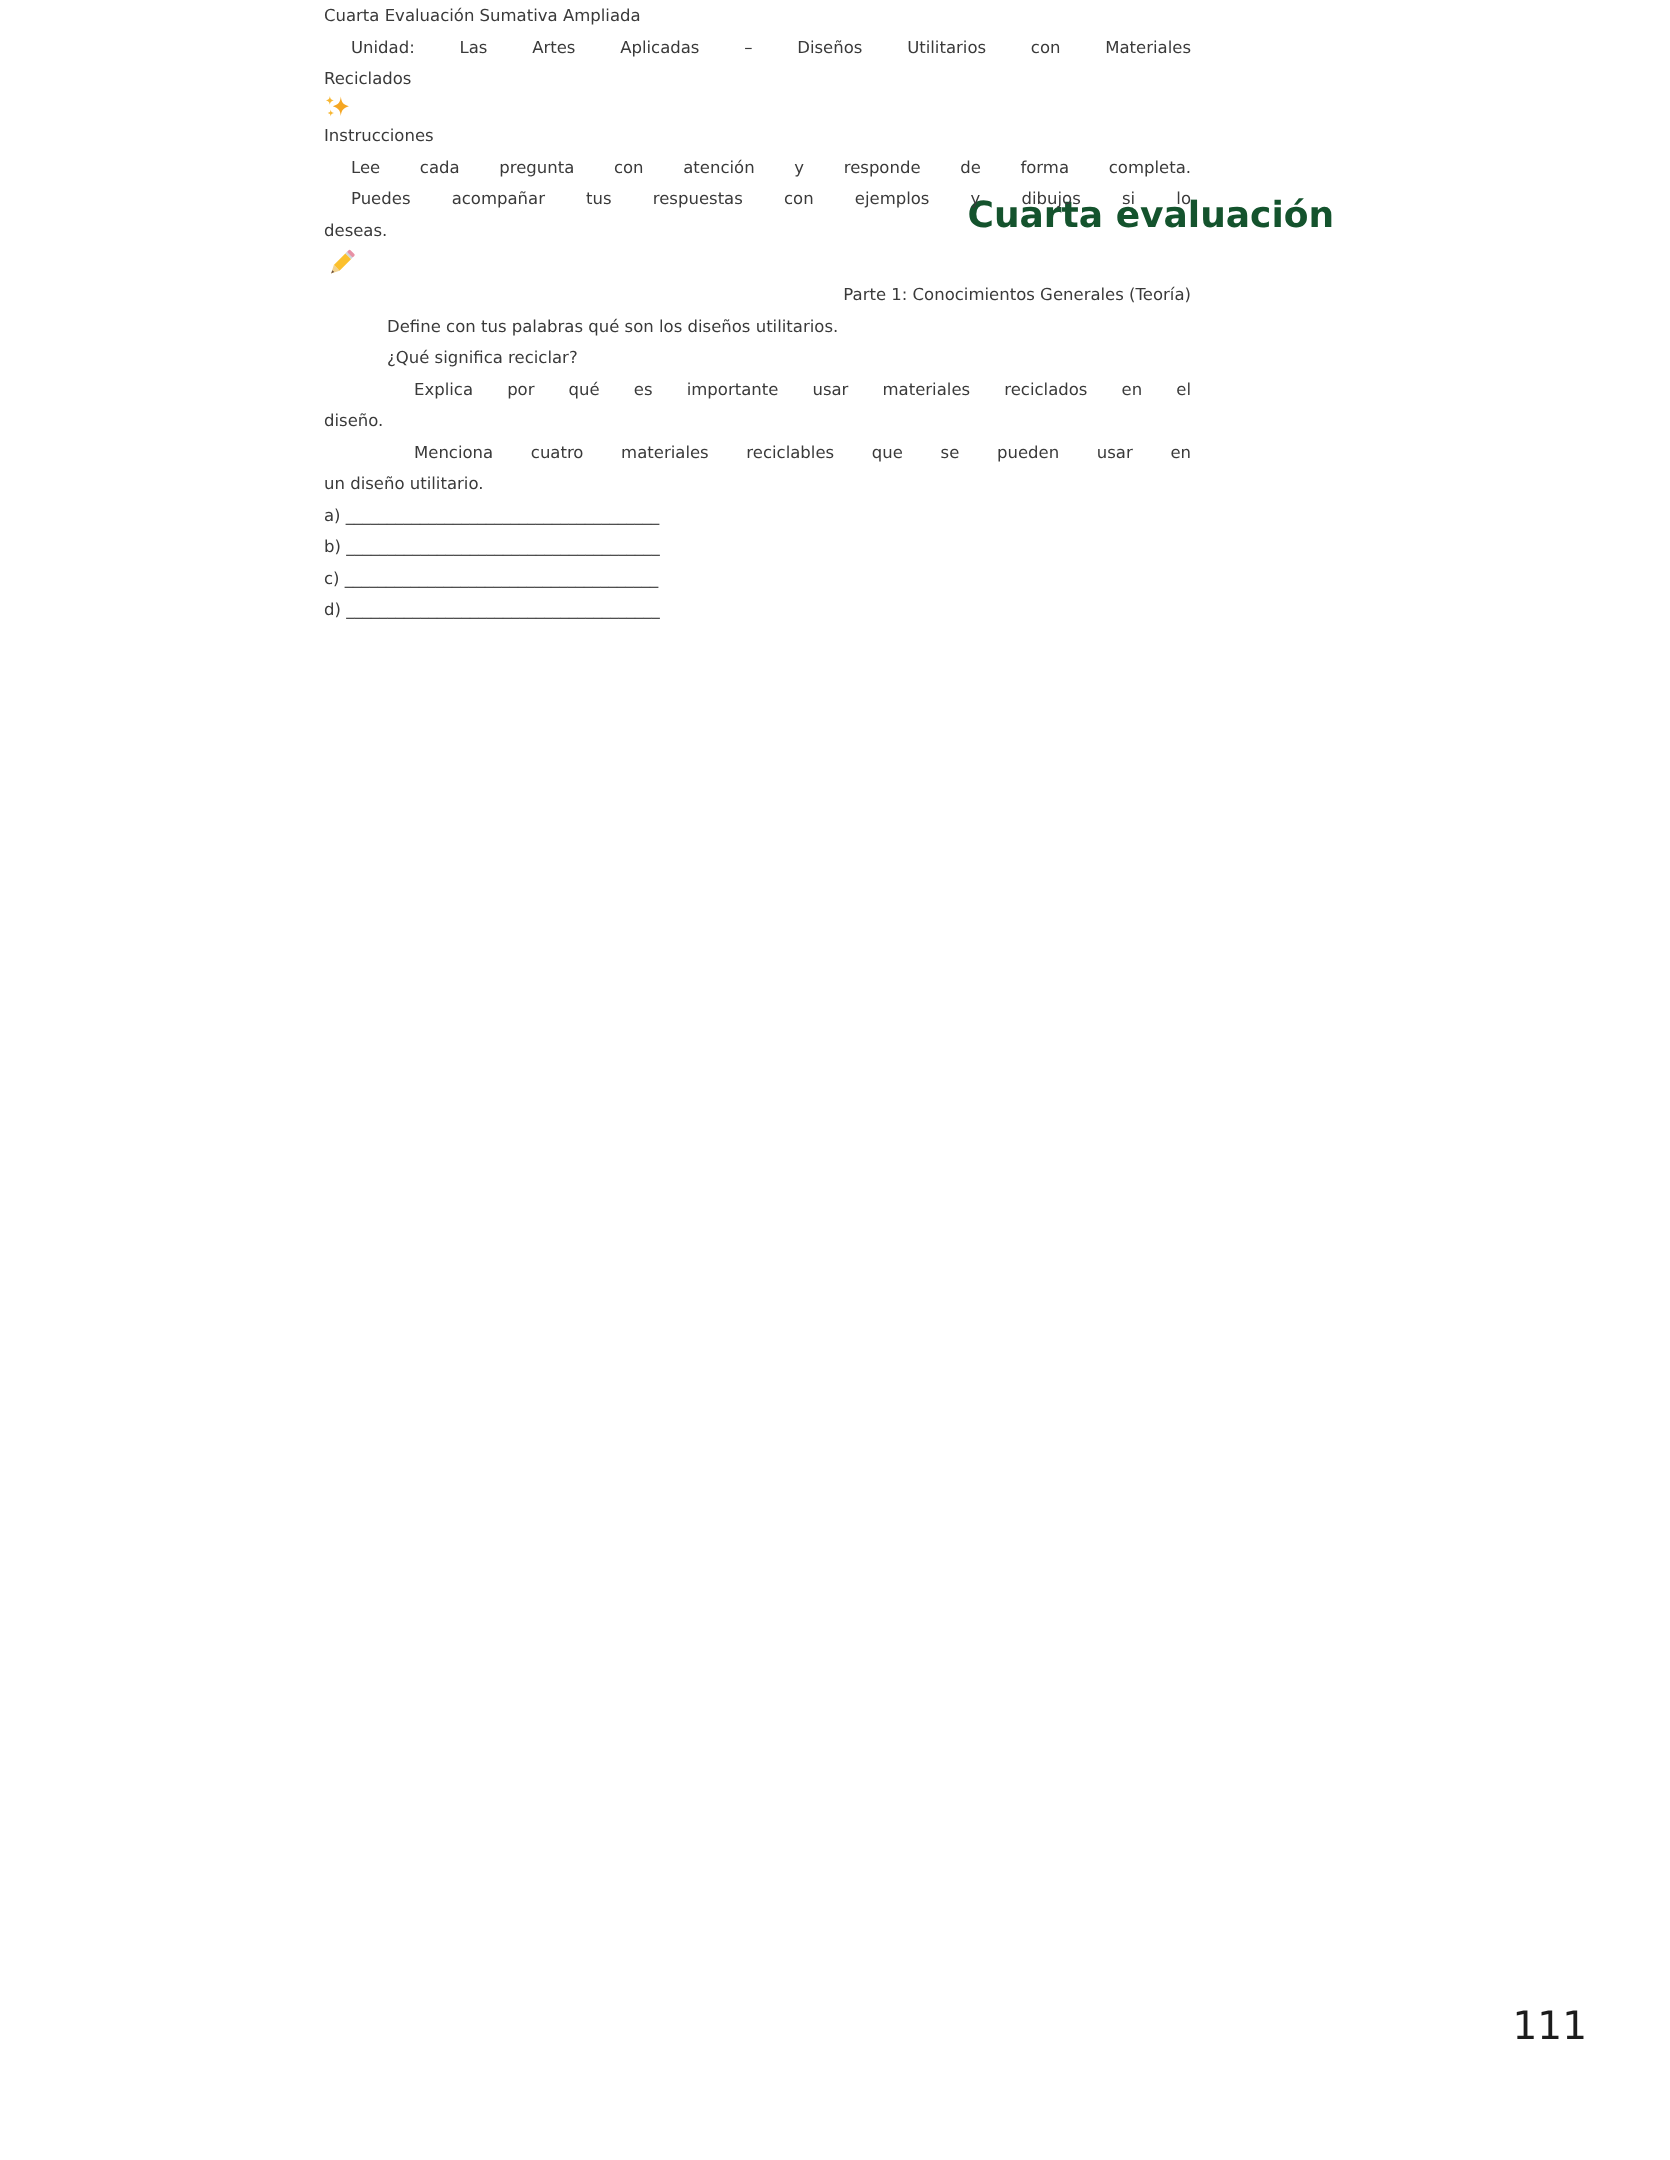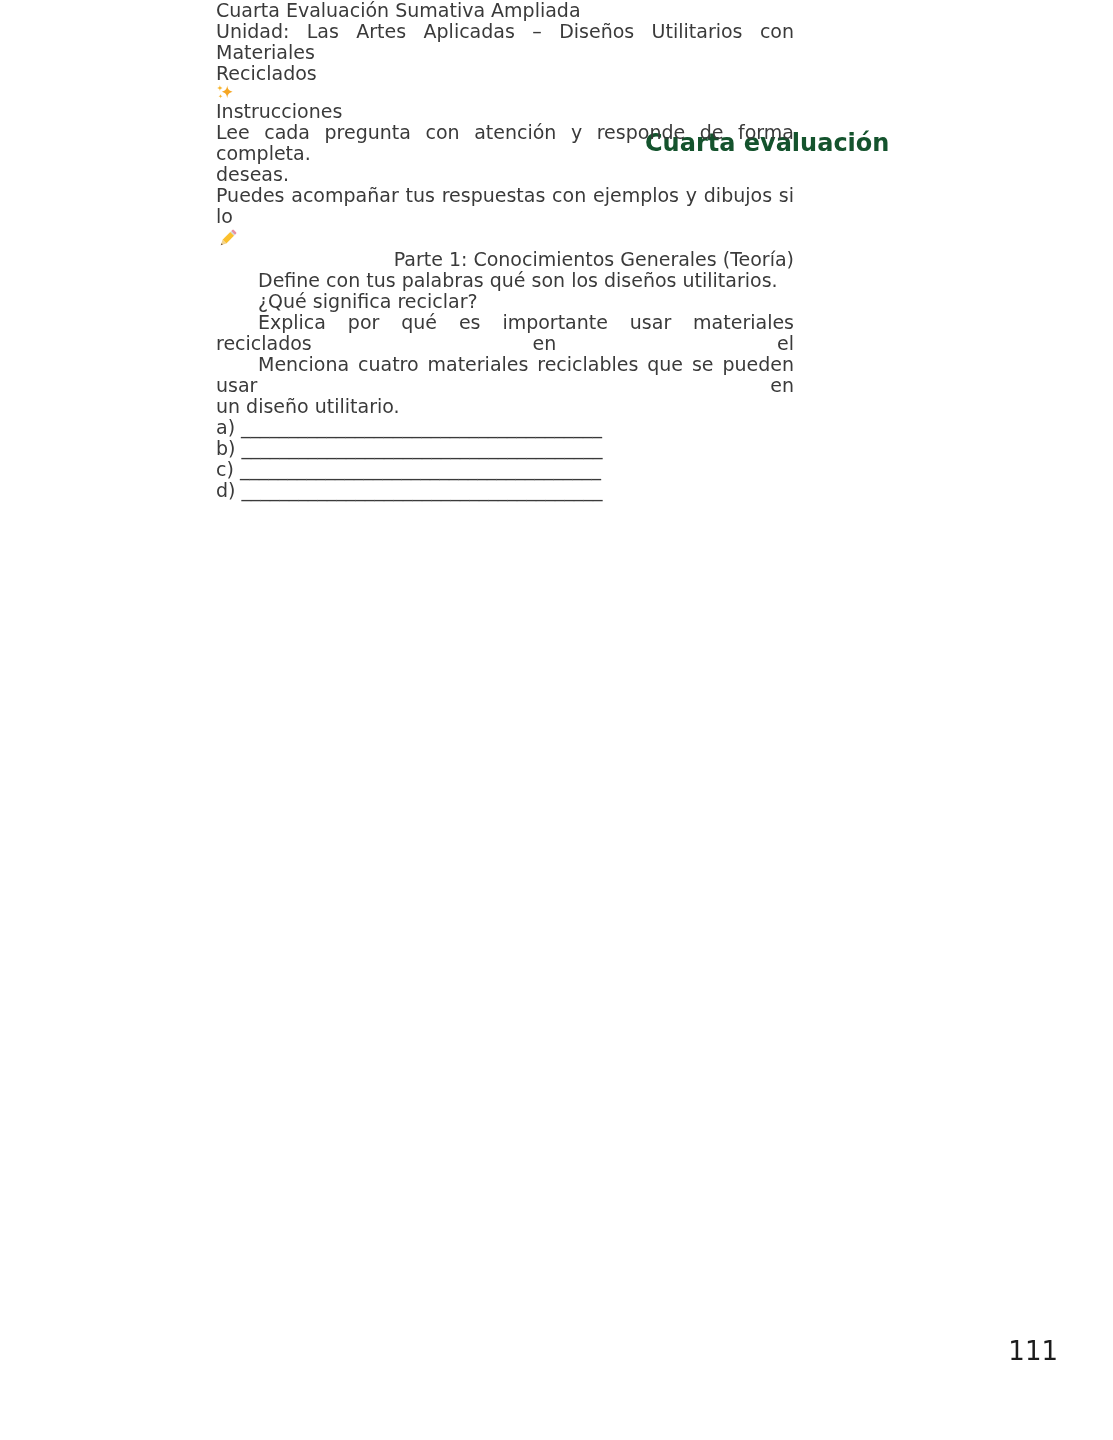--- a/index.html
+++ b/index.html
@@ -19,27 +19,27 @@
     font-size: 24px;
     font-weight: bold;
     color: #14532d;
     white-space: nowrap;
   }
   .content {
     position: absolute;
     left: 216px;
     top: 0;
     width: 578px;
-    font-size: 19px;
+    font-size: 11px;
     line-height: 21px;
   }
   .content > div { margin: 0; }
   .para { text-align: left; }
   .line { text-align: justify; }
-  .line.jl { text-align-last: justify; }
+  .line.jl { text-align-last: justify; margin-left: 18px; }
   .indent { text-indent: 42px; }
   .mt-subtitle   { margin-top: 232px; }
   .mt-unit       { margin-top: 42px; }
   .mt-sparkles   { margin-top: 48px; margin-left: 2px; height: 17px; }
   .mt-instr-head { margin-top: 3px; }
   .mt-instr-body { margin-top: 26px; }
   .mt-pencil     { margin-top: 48px; margin-left: 2px; height: 22px; }
   .mt-part1-head { margin-top: 0px; text-align: right; }
   .mt-q1         { margin-top: 28px; }
   .mt-q2         { margin-top: 77px; }
@@ -76,22 +76,22 @@
         <path d="M13.2 1.5 C13.7 6.3 15 7.6 19.5 9.2 C15 10.8 13.7 12.1 13.2 16.9 C12.7 12.1 11.4 10.8 6.9 9.2 C11.4 7.6 12.7 6.3 13.2 1.5 Z" fill="#F5A623"></path>
         <path d="M4.6 1.2 C4.9 3.5 5.5 4.1 7.8 4.7 C5.5 5.3 4.9 5.9 4.6 8.2 C4.3 5.9 3.7 5.3 1.4 4.7 C3.7 4.1 4.3 3.5 4.6 1.2 Z" fill="#F7B733"></path>
         <path d="M5.3 11.8 C5.5 13.6 6 14.1 7.8 14.5 C6 14.9 5.5 15.4 5.3 17.2 C5.1 15.4 4.6 14.9 2.8 14.5 C4.6 14.1 5.1 13.6 5.3 11.8 Z" fill="#F7B733"></path>
       </svg>
     </div>
 
     <div class="para mt-instr-head">Instrucciones</div>
 
     <div class="mt-instr-body">
       <div class="line jl">Lee cada pregunta con atención y responde de forma completa.</div>
+      <div class="line jl">Puedes acompañar tus respuestas con ejemplos y dibujos si lo</div>
       <div class="line">deseas.</div>
-      <div class="line jl">Puedes acompañar tus respuestas con ejemplos y dibujos si lo</div>
     </div>
 
     <div class="mt-pencil icon-box">
       <svg width="23" height="23" viewBox="0 0 24 24" aria-hidden="true">
         <g transform="rotate(45 12 12)">
           <rect x="9.2" y="1" width="5.6" height="3" rx="1.2" fill="#E891A5"></rect>
           <rect x="9.2" y="3.6" width="5.6" height="1.6" fill="#CFD6DA"></rect>
           <rect x="9.2" y="5.2" width="5.6" height="11.3" fill="#FBC02D"></rect>
           <path d="M9.2 16.5 L14.8 16.5 L12 22 Z" fill="#F1D28F"></path>
           <path d="M11.1 19.8 L12.9 19.8 L12 22 Z" fill="#6B4F3F"></path>
@@ -100,20 +100,21 @@
     </div>
 
     <div class="para mt-part1-head">Parte 1: Conocimientos Generales (Teoría)</div>
 
     <div class="para indent mt-q1">Define con tus palabras qué son los diseños utilitarios.</div>
 
     <div class="para indent mt-q2">¿Qué significa reciclar?</div>
 
     <div class="mt-q3">
       <div class="line jl indent">Explica por qué es importante usar materiales reciclados en el</div>
+      <div class="line">diseño.</div>
     </div>
 
     <div class="mt-q4">
       <div class="line jl indent">Menciona cuatro materiales reciclables que se pueden usar en</div>
       <div class="line">un diseño utilitario.</div>
     </div>
 
     <div class="blanks">
       <div>a) ______________________________________</div>
       <div>b) ______________________________________</div>

